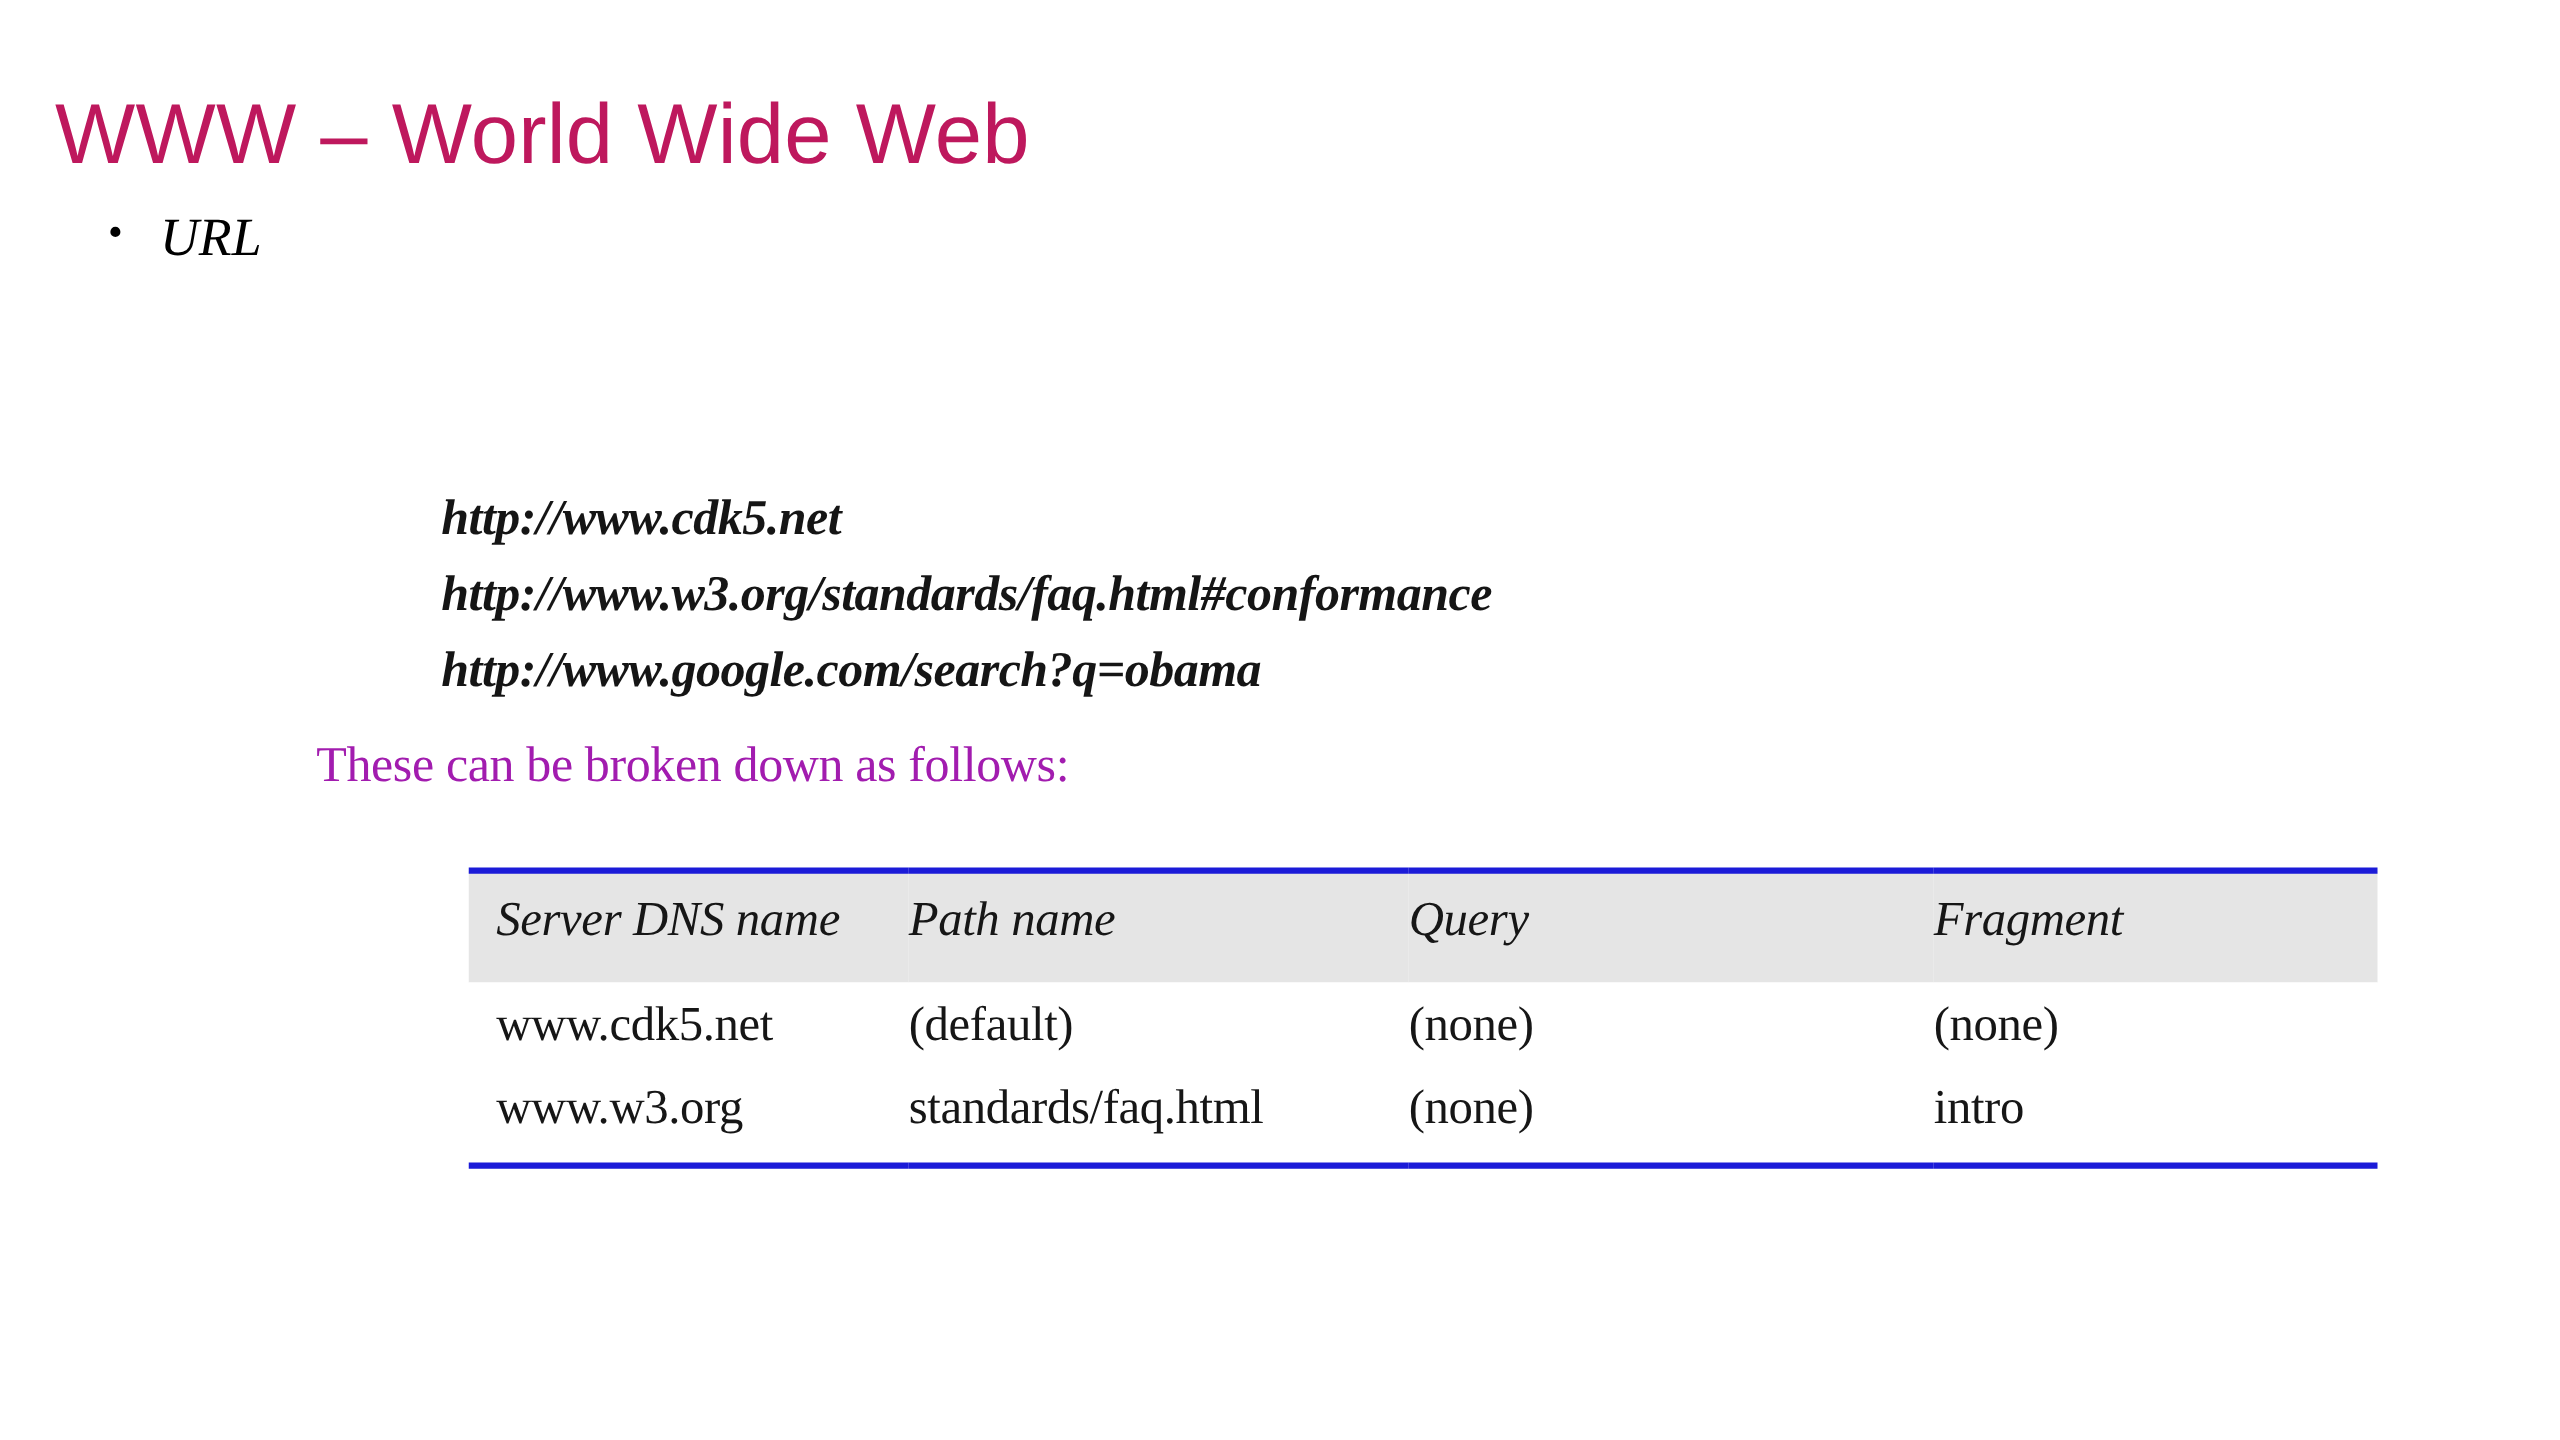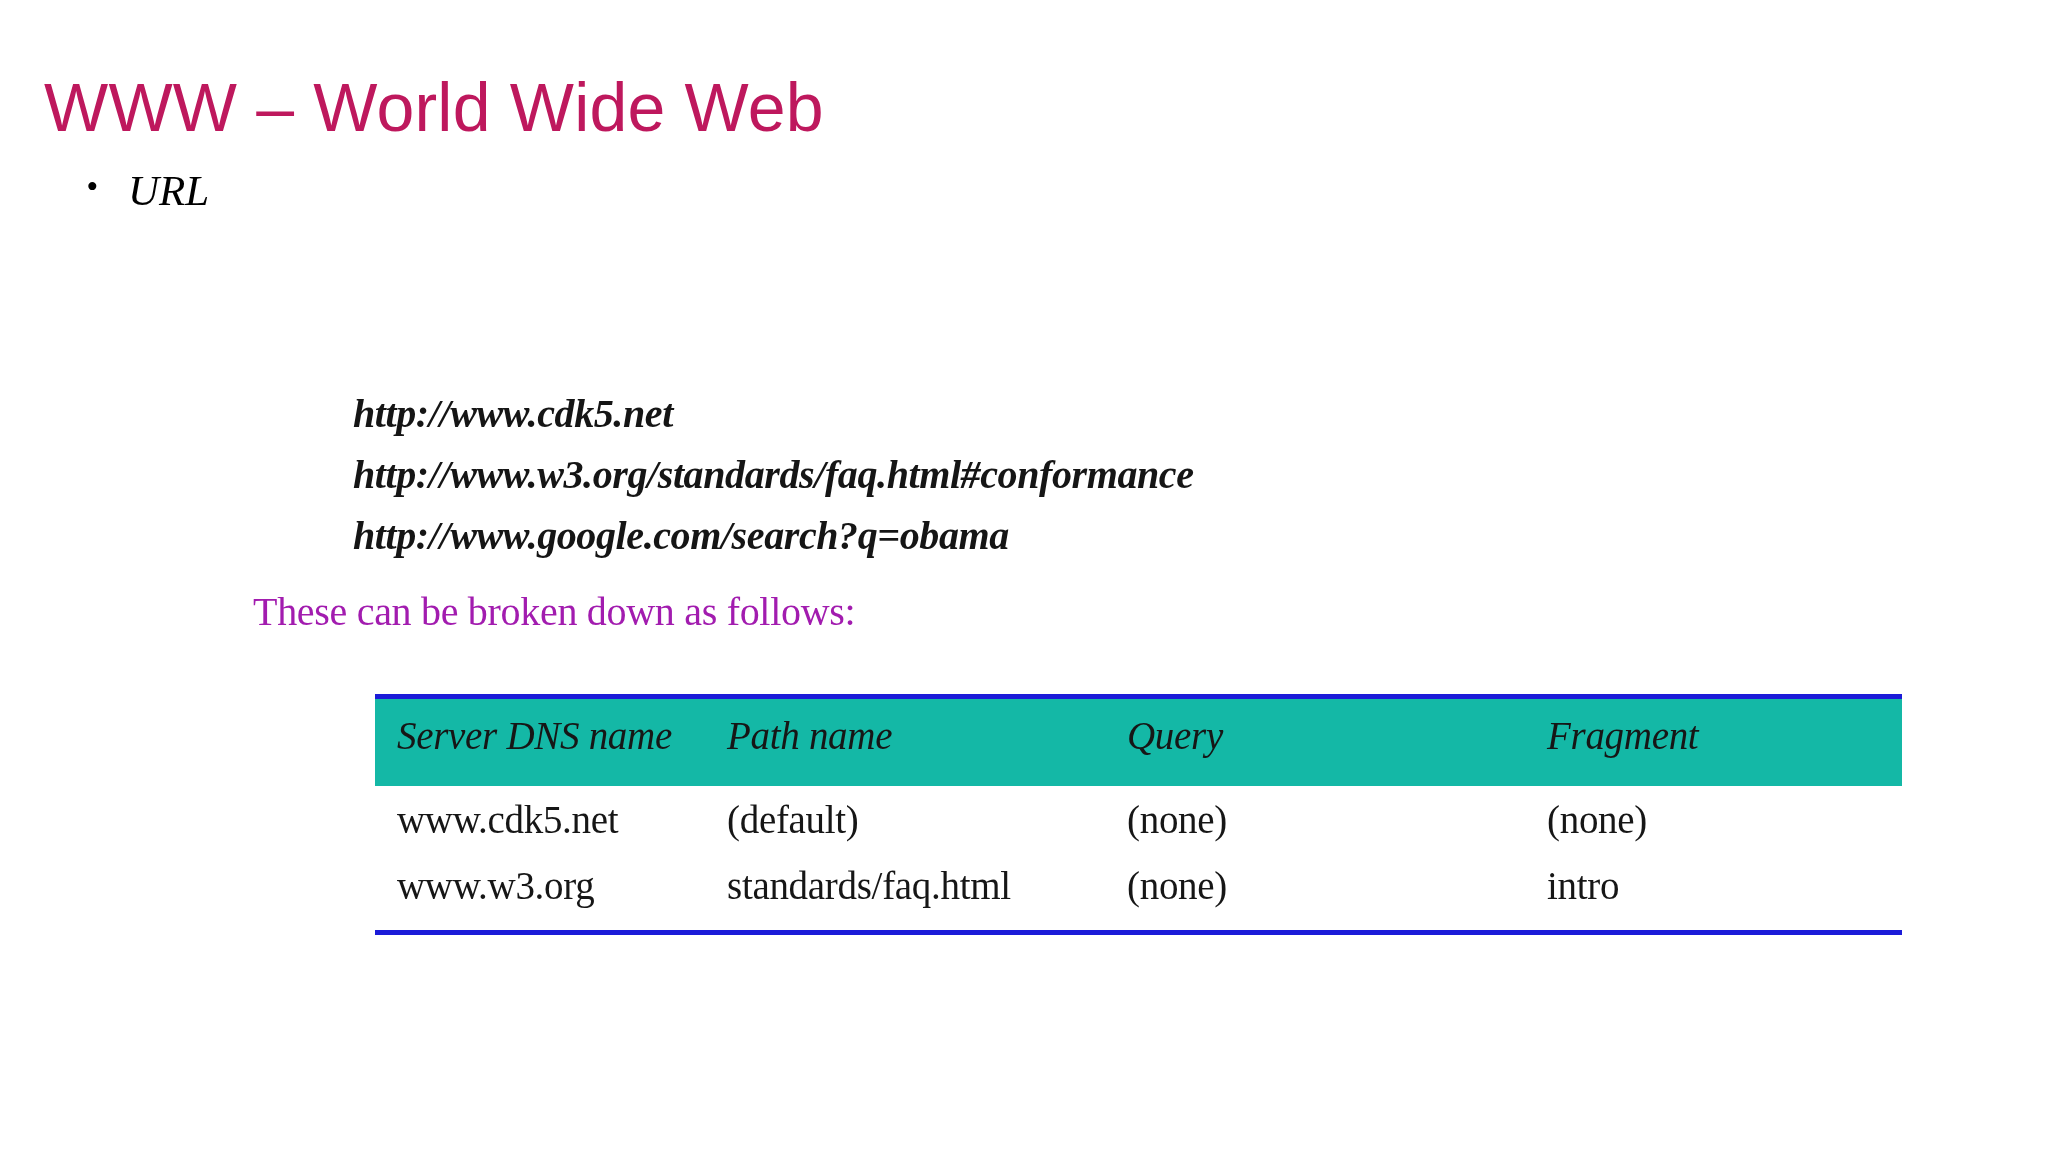--- a/index.html
+++ b/index.html
@@ -113,21 +113,21 @@
     width: 1505px;
   }
   table.breakdown-table {
     border-collapse: collapse;
     width: 100%;
     table-layout: fixed;
     font-size: 39px;
     color: #161616;
   }
   table.breakdown-table thead tr {
-    background: #14b8a6;
+    background: #e5e5e5;
     border-top: 5px solid #1b1bd8;
   }
   table.breakdown-table thead th {
     font-style: italic;
     font-weight: 400;
     text-align: left;
     padding: 14px 0 28px 0;
     letter-spacing: -0.3px;
     white-space: nowrap;
   }

